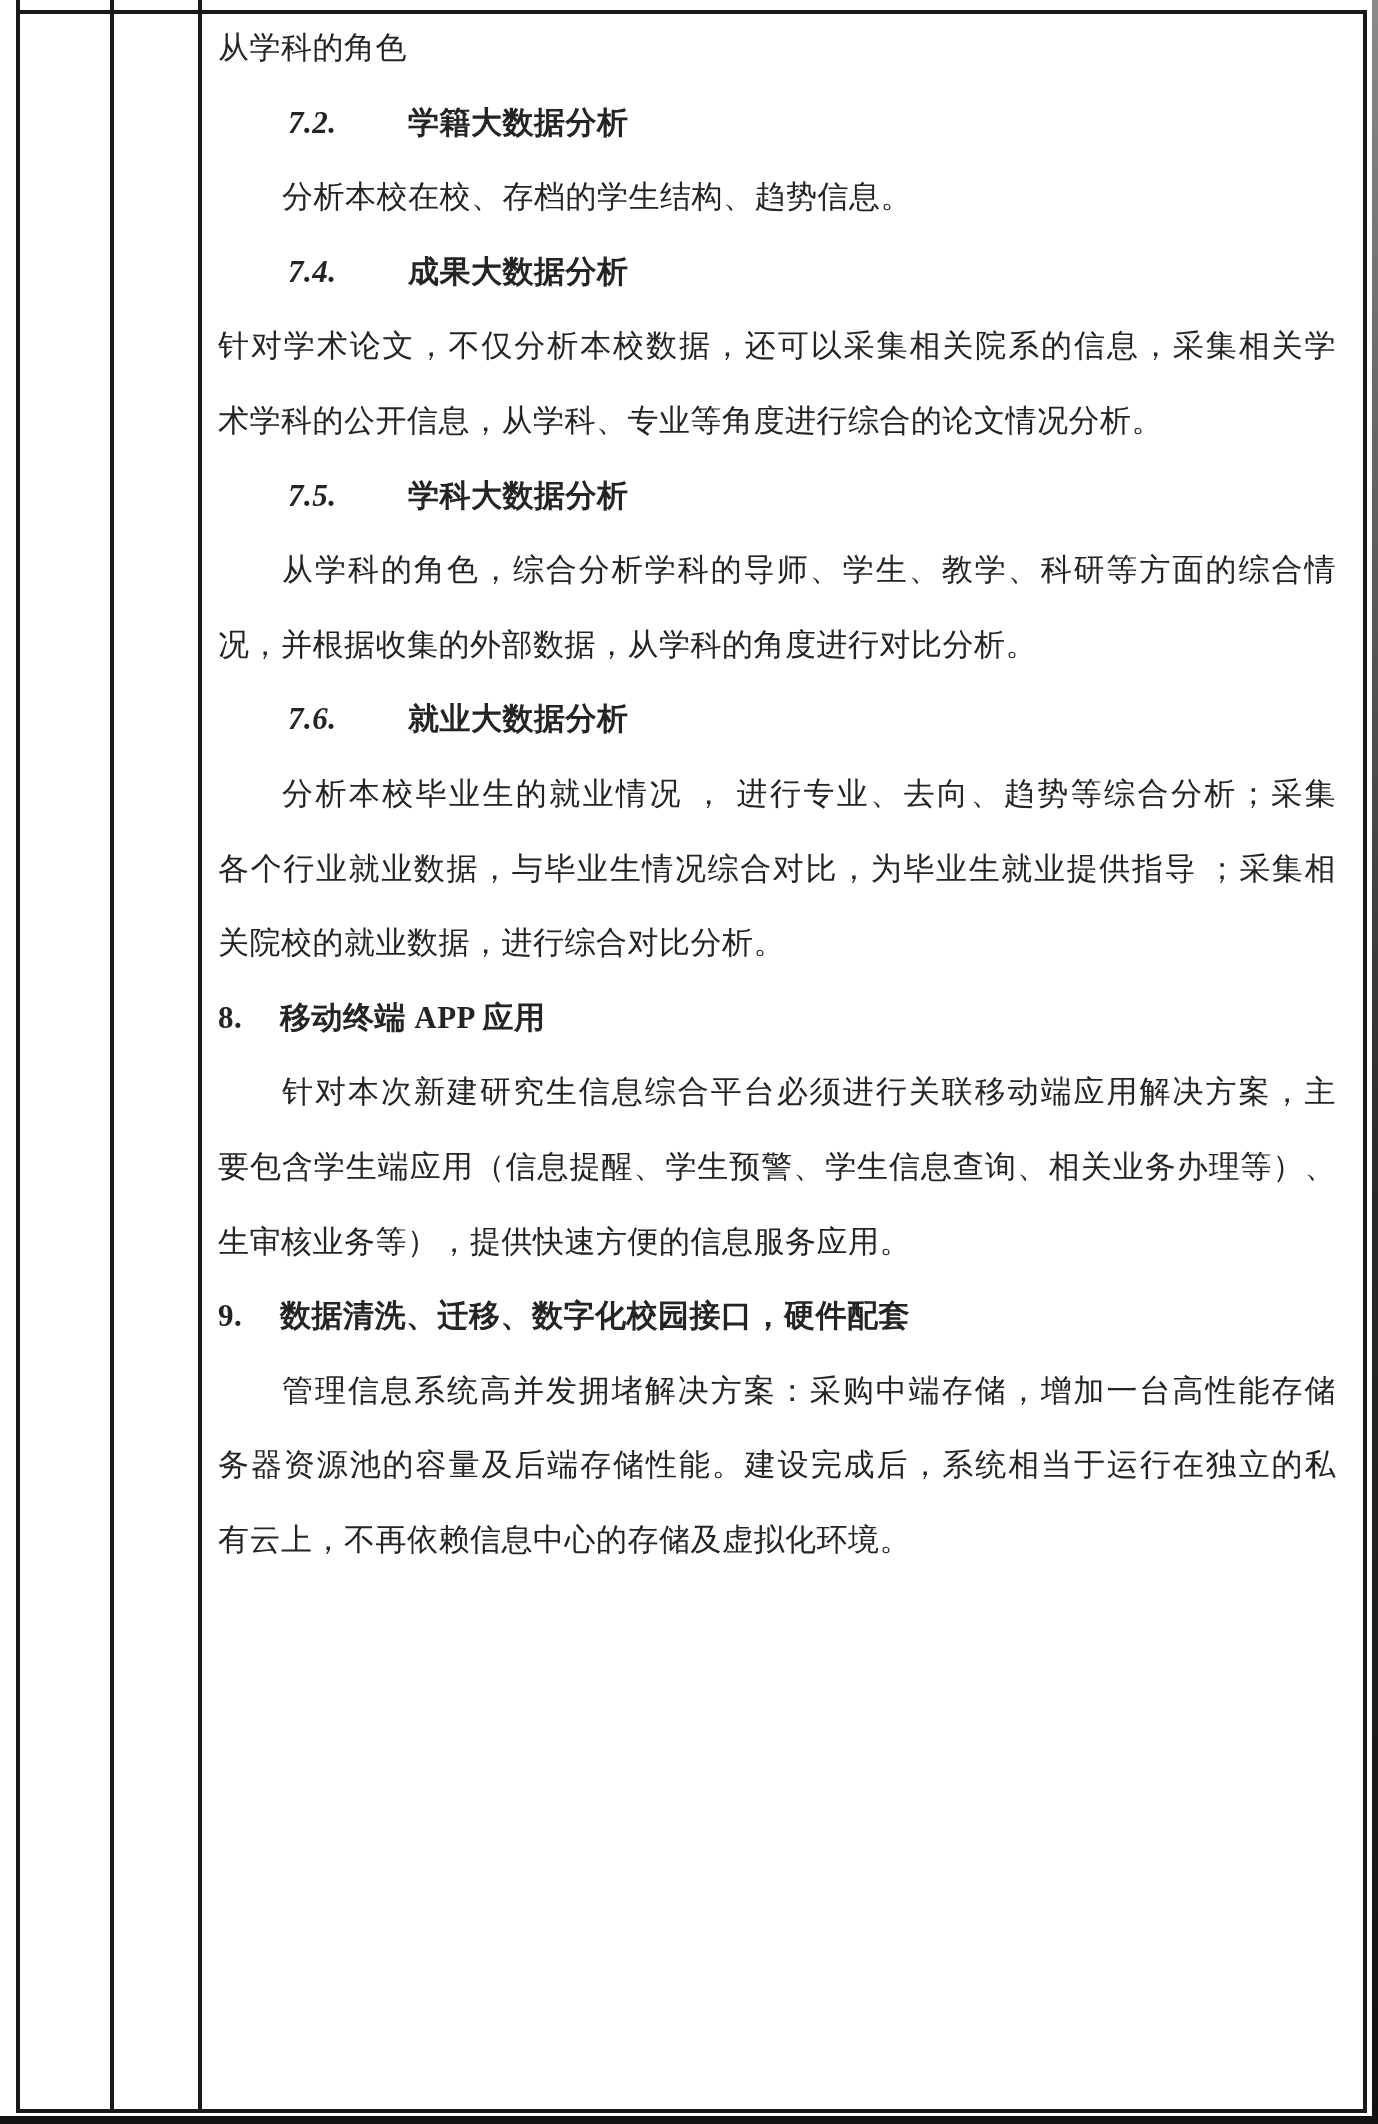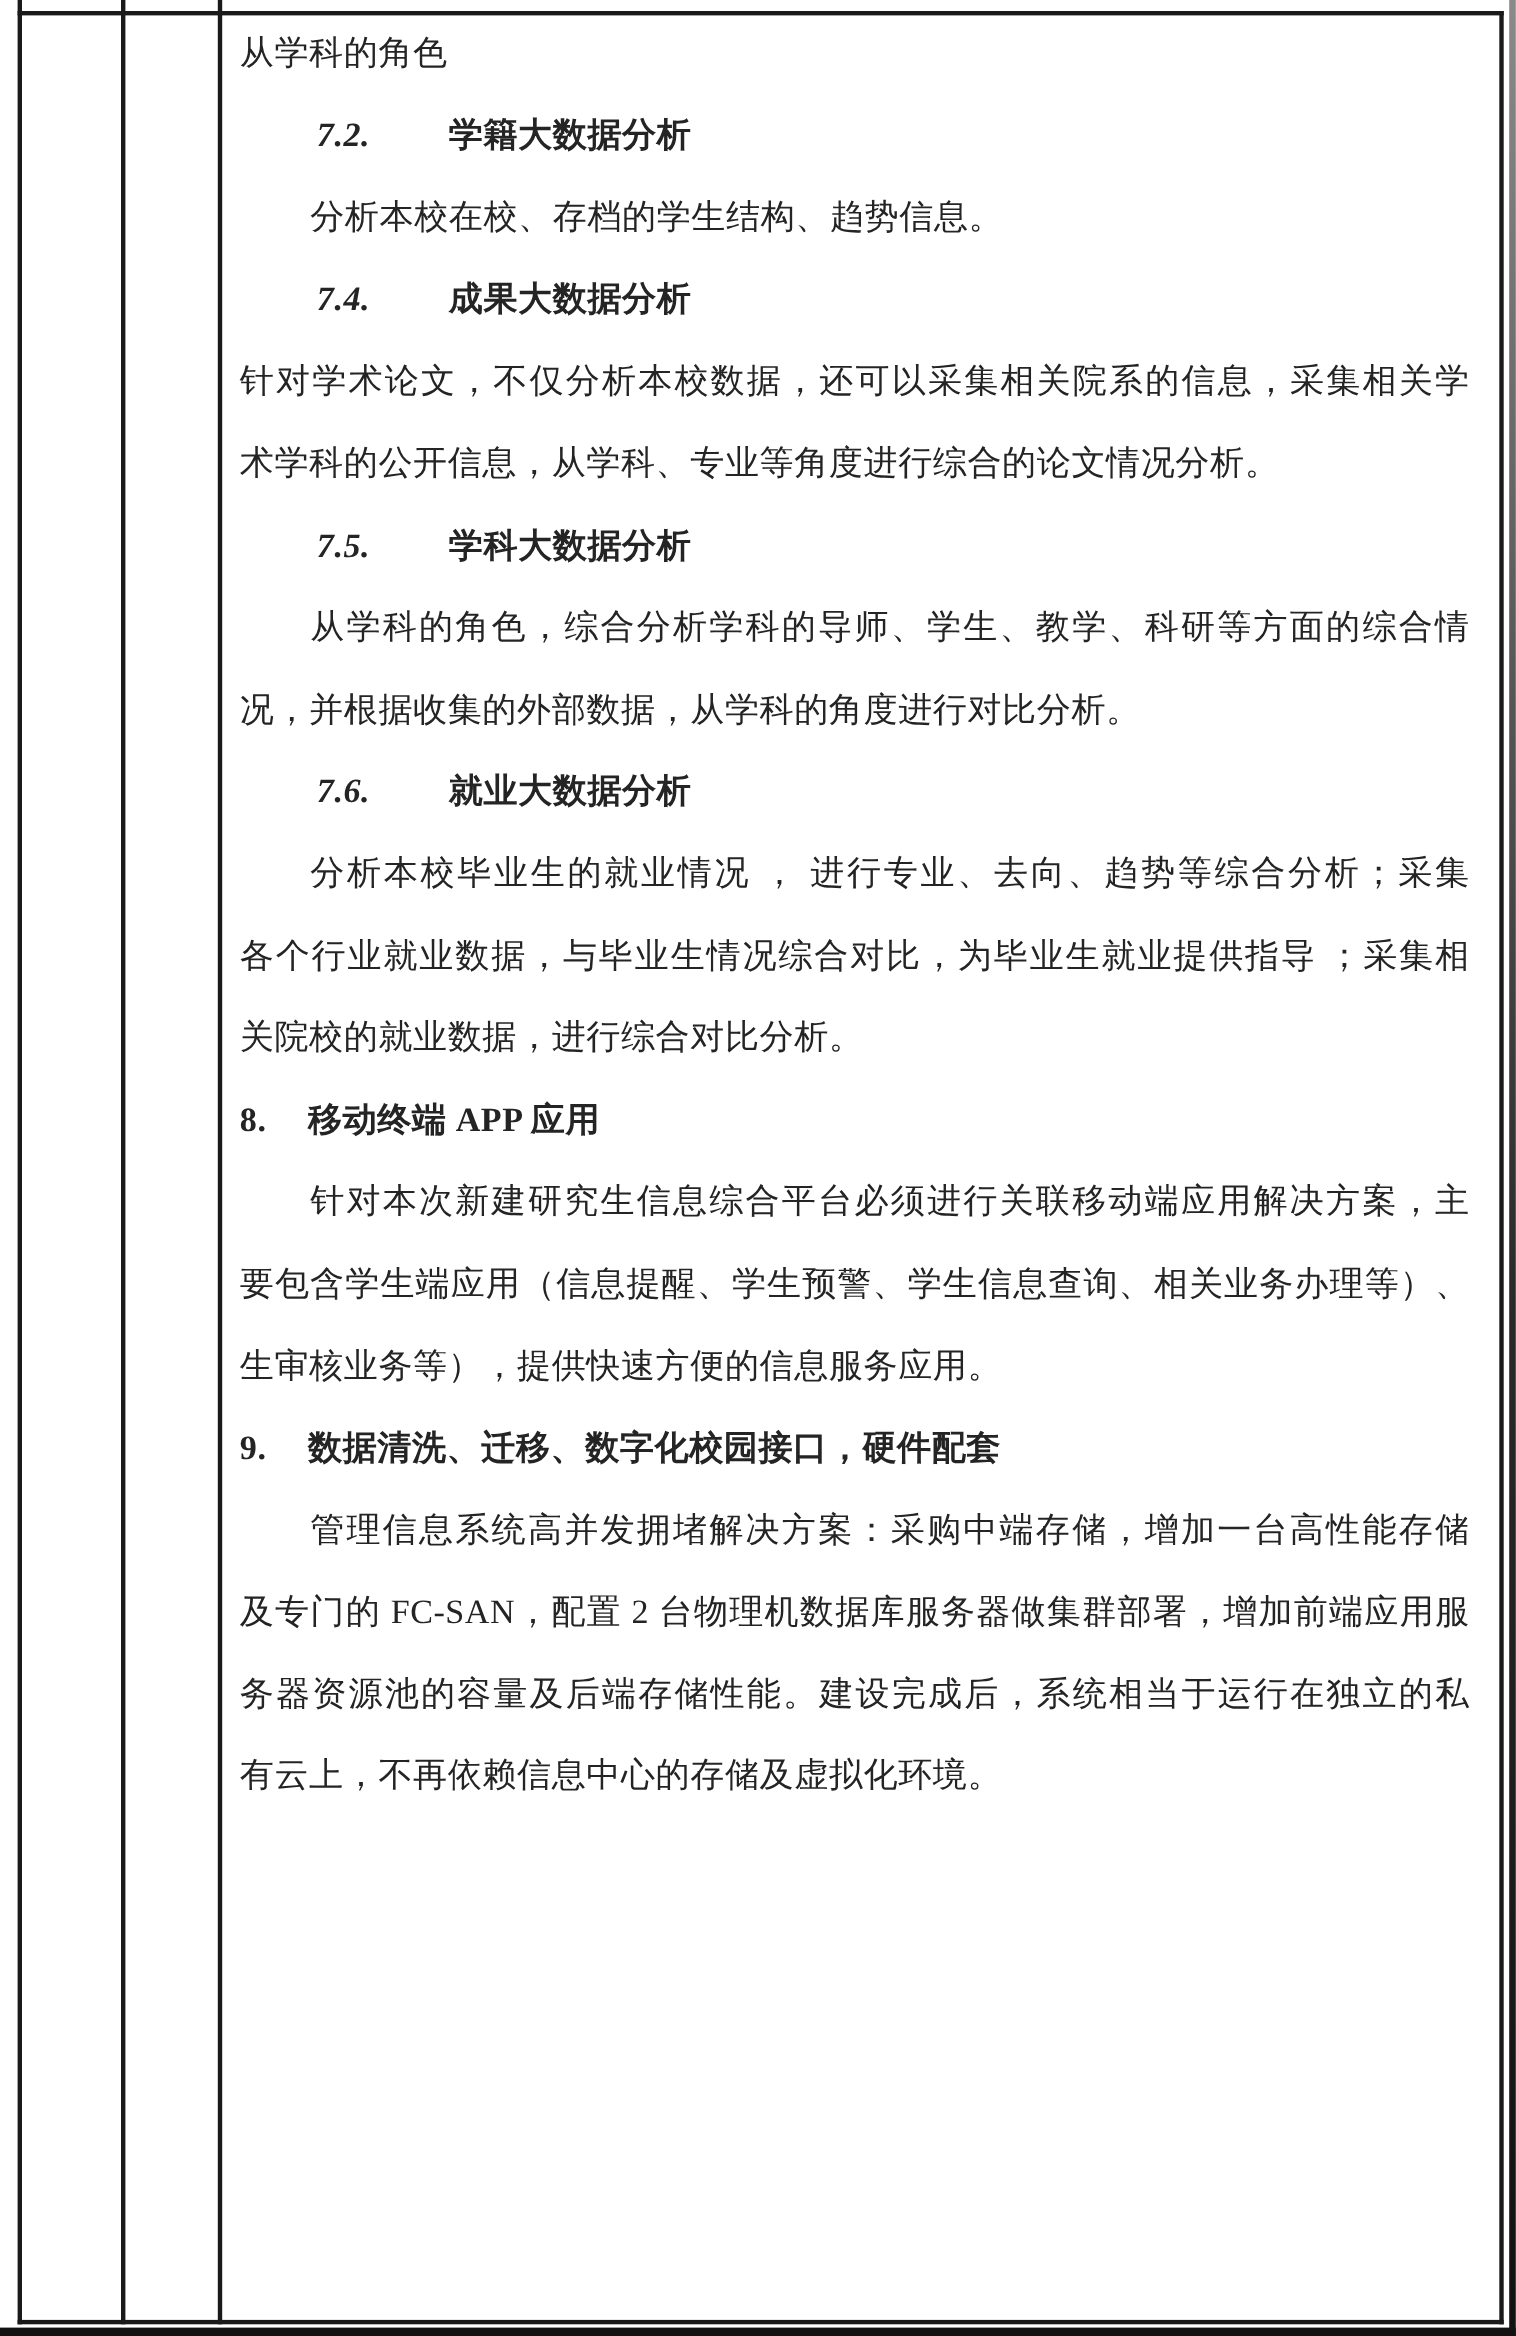--- a/index.html
+++ b/index.html
@@ -71,20 +71,19 @@
     <div class="line h2"><span class="num">7.6.</span><span>就业大数据分析</span></div>
     <div class="line ind just">分析本校毕业生的就业情况 ， 进行专业、去向、趋势等综合分析；采集</div>
     <div class="line just">各个行业就业数据，与毕业生情况综合对比，为毕业生就业提供指导 ；采集相</div>
     <div class="line">关院校的就业数据，进行综合对比分析。</div>
     <div class="line h1"><span class="num">8.</span><span>移动终端 APP 应用</span></div>
     <div class="line ind just">针对本次新建研究生信息综合平台必须进行关联移动端应用解决方案，主</div>
     <div class="line just">要包含学生端应用（信息提醒、学生预警、学生信息查询、相关业务办理等）、</div>
     <div class="line">生审核业务等），提供快速方便的信息服务应用。</div>
     <div class="line h1"><span class="num">9.</span><span>数据清洗、迁移、数字化校园接口，硬件配套</span></div>
     <div class="line ind just">管理信息系统高并发拥堵解决方案：采购中端存储，增加一台高性能存储</div>
-    <div class="line just">及专门的 FC-SAN，配置 2 台物理机数据库服务器做集群部署，增加前端应用服</div>
     <div class="line just">务器资源池的容量及后端存储性能。建设完成后，系统相当于运行在独立的私</div>
     <div class="line">有云上，不再依赖信息中心的存储及虚拟化环境。</div>
   </div>
 
   <div class="edge-right"></div>
   <div class="edge-bottom"></div>
 </div>
 
 </body></html>

